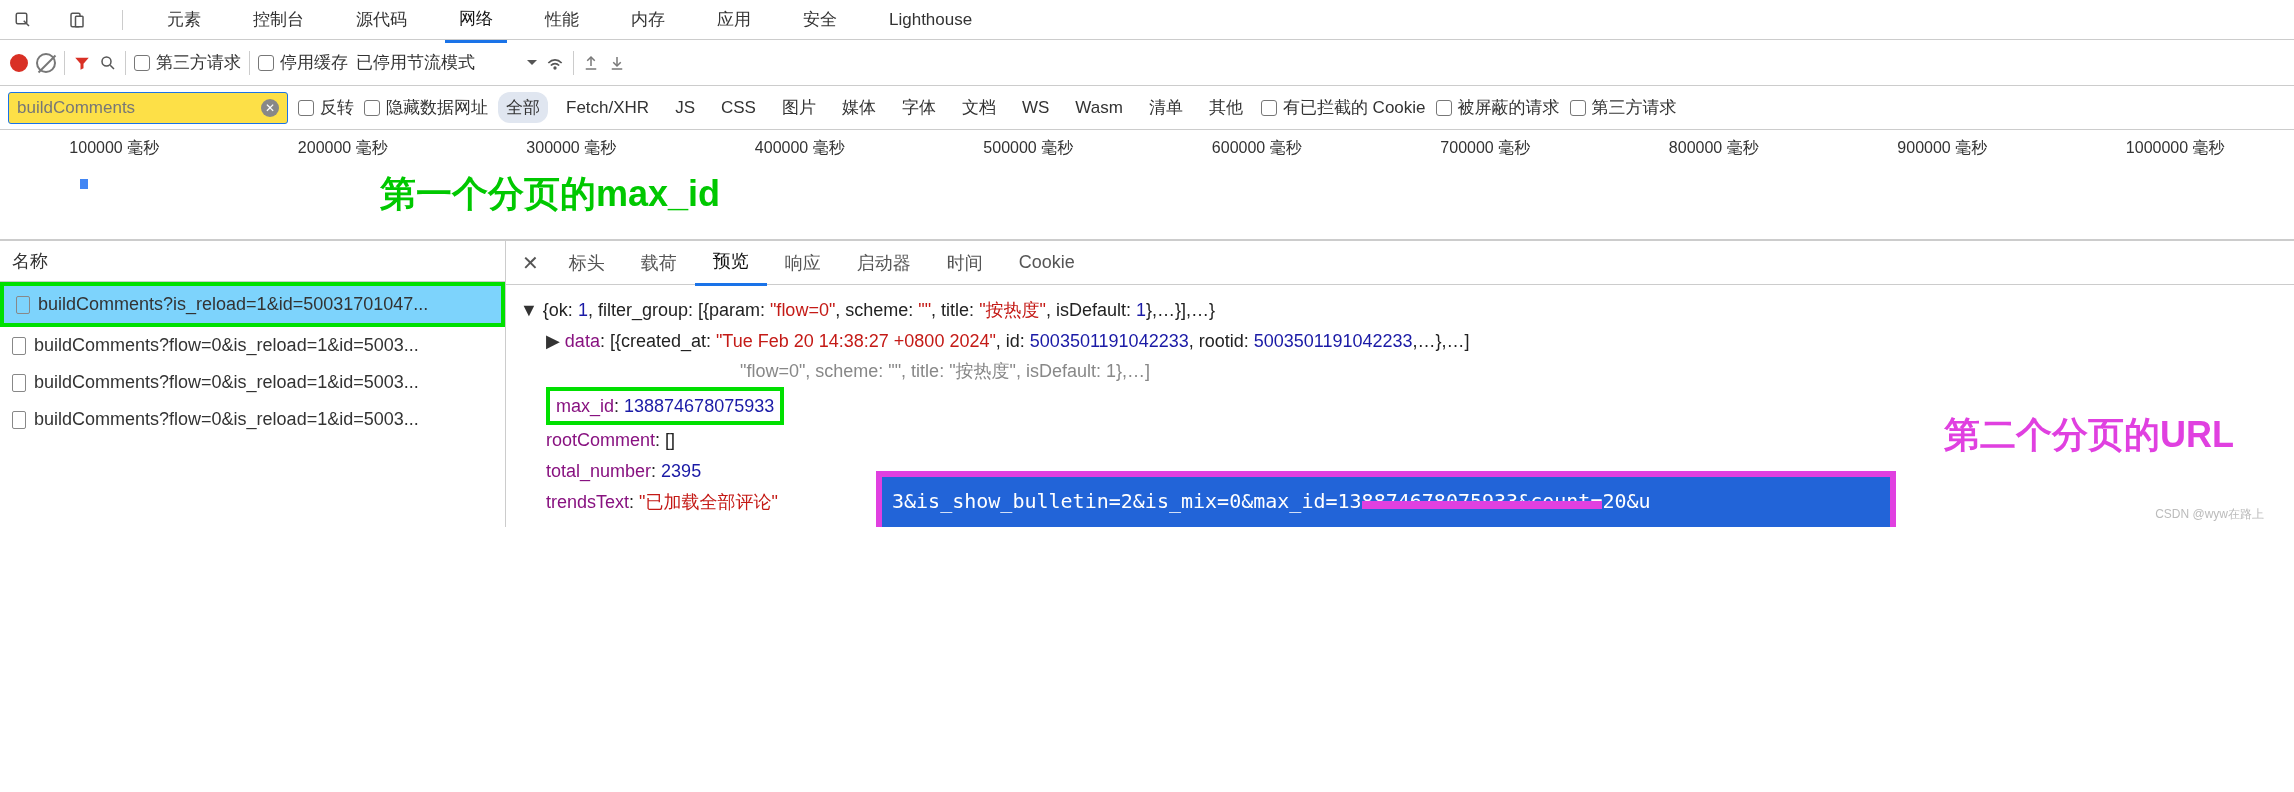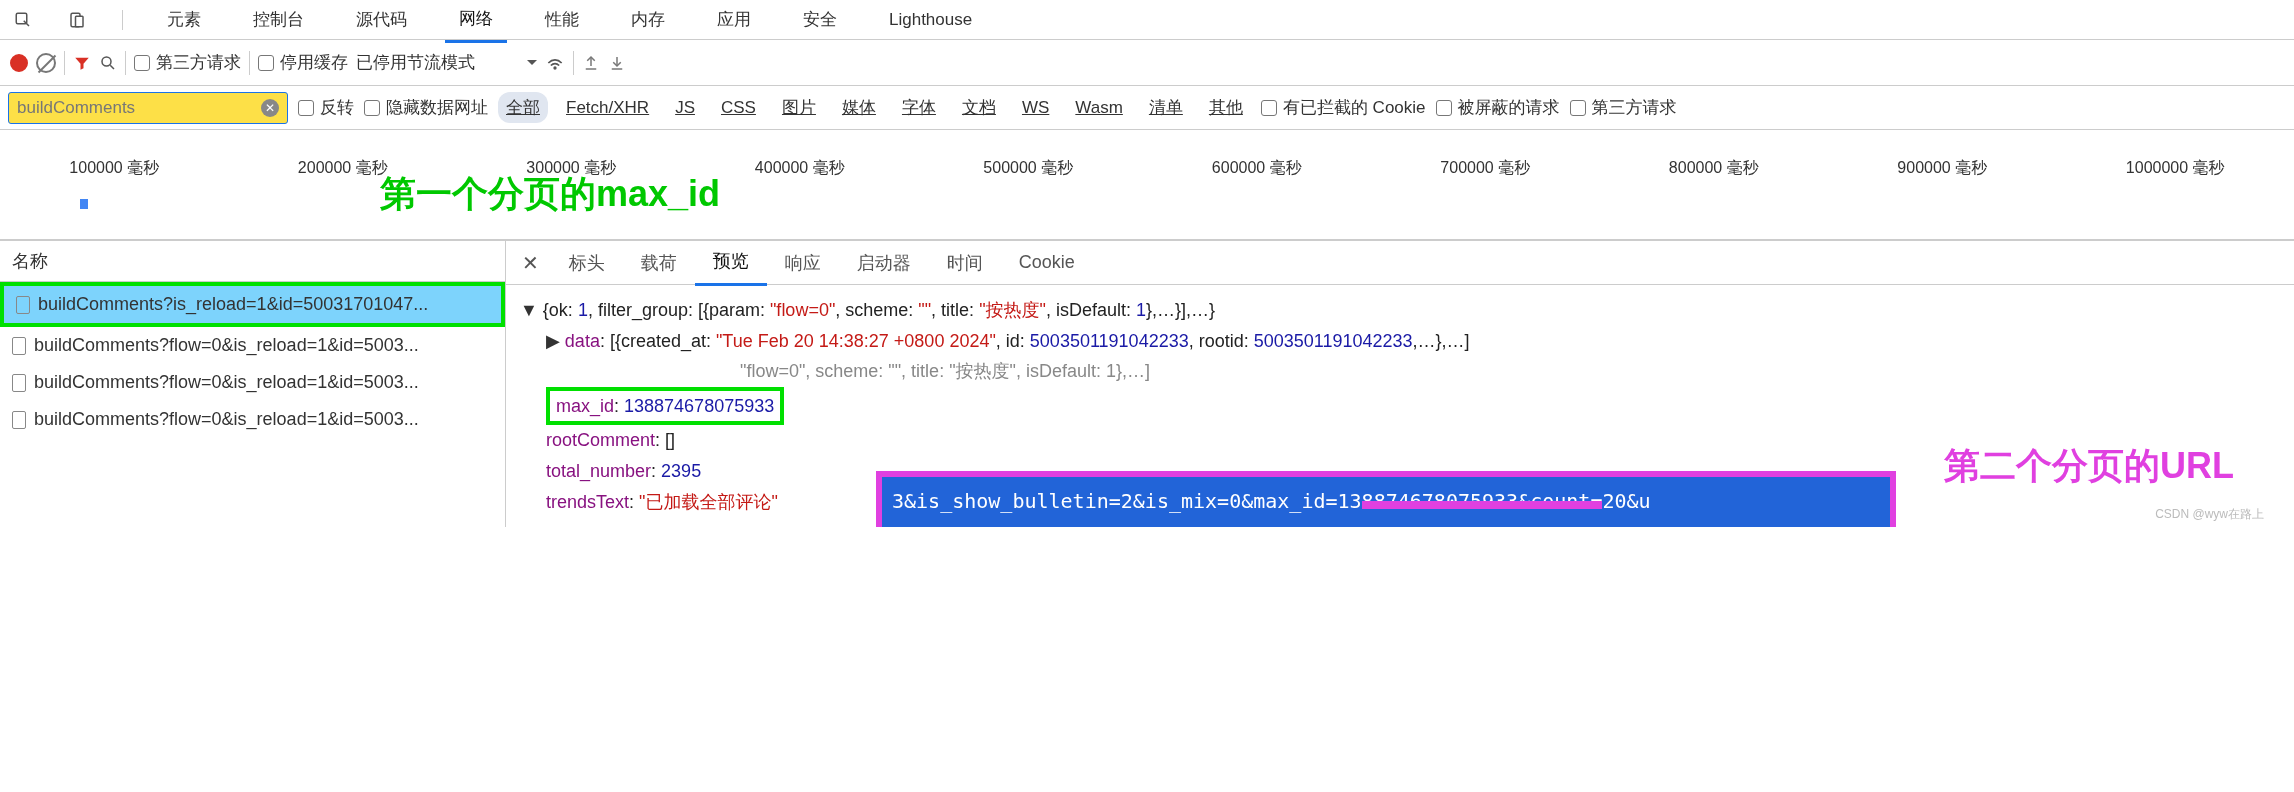--- a/index.html
+++ b/index.html
@@ -21,25 +21,25 @@
     .checkbox { display: flex; align-items: center; gap: 6px; }
     .checkbox-box { width: 16px; height: 16px; border: 1.5px solid #777; border-radius: 3px; }
     .throttle { display: flex; align-items: center; gap: 20px; }
     .chevron-down { width: 0; height: 0; border-left: 5px solid transparent; border-right: 5px solid transparent; border-top: 5px solid #555; }
     .wifi-icon { font-size: 18px; color: #555; }
     .upload-icon, .download-icon { font-size: 18px; color: #777; }
     
     .filter-bar { display: flex; align-items: center; gap: 10px; padding: 6px 8px; border-bottom: 1px solid #ccc; height: 44px; }
     .filter-input { border: 1.5px solid #1a73e8; border-radius: 3px; padding: 4px 8px; width: 280px; height: 32px; position: relative; display: flex; align-items: center; color: #777; background: #fde047; }
     .filter-input .clear-x { margin-left: auto; width: 18px; height: 18px; background: #888; border-radius: 50%; color: #fff; display: flex; align-items: center; justify-content: center; font-size: 12px; }
-    .filter-type { padding: 4px 8px; color: #333; cursor: pointer; text-decoration: underline; }
+    .filter-type { padding: 4px 8px; color: #333; cursor: pointer; }
     .filter-type.active { background: #e0e6f0; border-radius: 12px; }
     
     .timeline { border-bottom: 1px solid #ccc; height: 110px; position: relative; padding-top: 8px; }
-    .timeline-labels { display: flex; justify-content: space-around; font-size: 16px; color: #333; margin-top: 20px; }
+    .timeline-labels { display: flex; justify-content: space-around; font-size: 16px; color: #333; }
     .timeline-body { position: relative; height: 70px; }
     .timeline-mark { position: absolute; left: 80px; top: 20px; width: 8px; height: 10px; background: #4286f4; }
     .annotation1 { position: absolute; left: 380px; top: 40px; color: #00c800; font-size: 36px; font-weight: bold; }
     
     .split { display: flex; border-top: 1px solid #ccc; }
     .left-panel { width: 506px; border-right: 1px solid #ccc; }
     .left-header { padding: 8px 12px; border-bottom: 1px solid #ccc; color: #333; font-size: 18px; }
     .request-list { }
     .request-row { display: flex; align-items: center; gap: 8px; padding: 8px 12px; font-size: 18px; color: #333; overflow: hidden; white-space: nowrap; text-overflow: ellipsis; }
     .request-row.selected { border: 4px solid #00e000; background: #7dd3fc; }
@@ -52,21 +52,21 @@
     .detail-tab.active { border-bottom: 3px solid #1a73e8; color: #111; }
     
     .json-view { padding: 10px 14px; font-family: Menlo, Consolas, monospace; font-size: 18px; line-height: 1.7; color: #222; }
     .json-toggle { color: #333; cursor: pointer; }
     .json-key { color: #881280; }
     .json-num { color: #1a1aa6; }
     .json-str { color: #c41a16; }
     .indent1 { padding-left: 26px; }
     .max-id-box { border: 4px solid #00e000; padding: 0 6px; display: inline-block; }
     
-    .annotation2 { position: absolute; right: 60px; top: 170px; color: #e040e0; font-size: 36px; font-weight: bold; margin-top: 31px; }
+    .annotation2 { position: absolute; right: 60px; top: 170px; color: #e040e0; font-size: 36px; font-weight: bold; }
     .url-highlight { position: absolute; left: 370px; top: 230px; width: 1020px; }
     .url-outer { border: 6px solid #e040e0; padding: 0; }
     .url-inner { background: #2264d8; color: #fff; padding: 12px 10px; font-family: Menlo, Consolas, monospace; font-size: 20px; }
     .url-bar { height: 8px; background: #e040e0; margin-left: 480px; width: 240px; }
     
     .watermark { position: absolute; right: 30px; bottom: 4px; color: #bbb; font-size: 12px; }
     svg { display: block; }
   </style>
 </head>
 <body>

